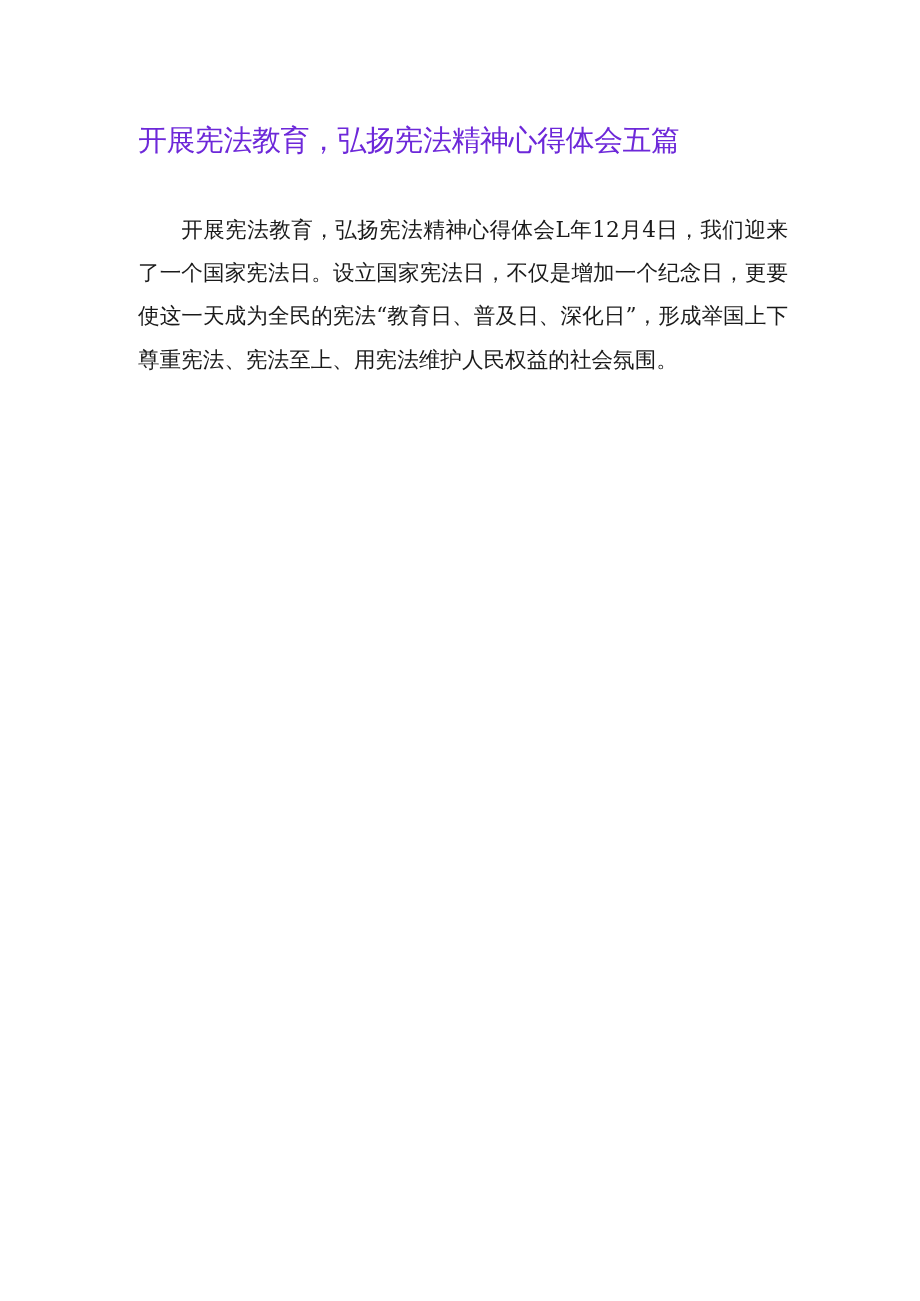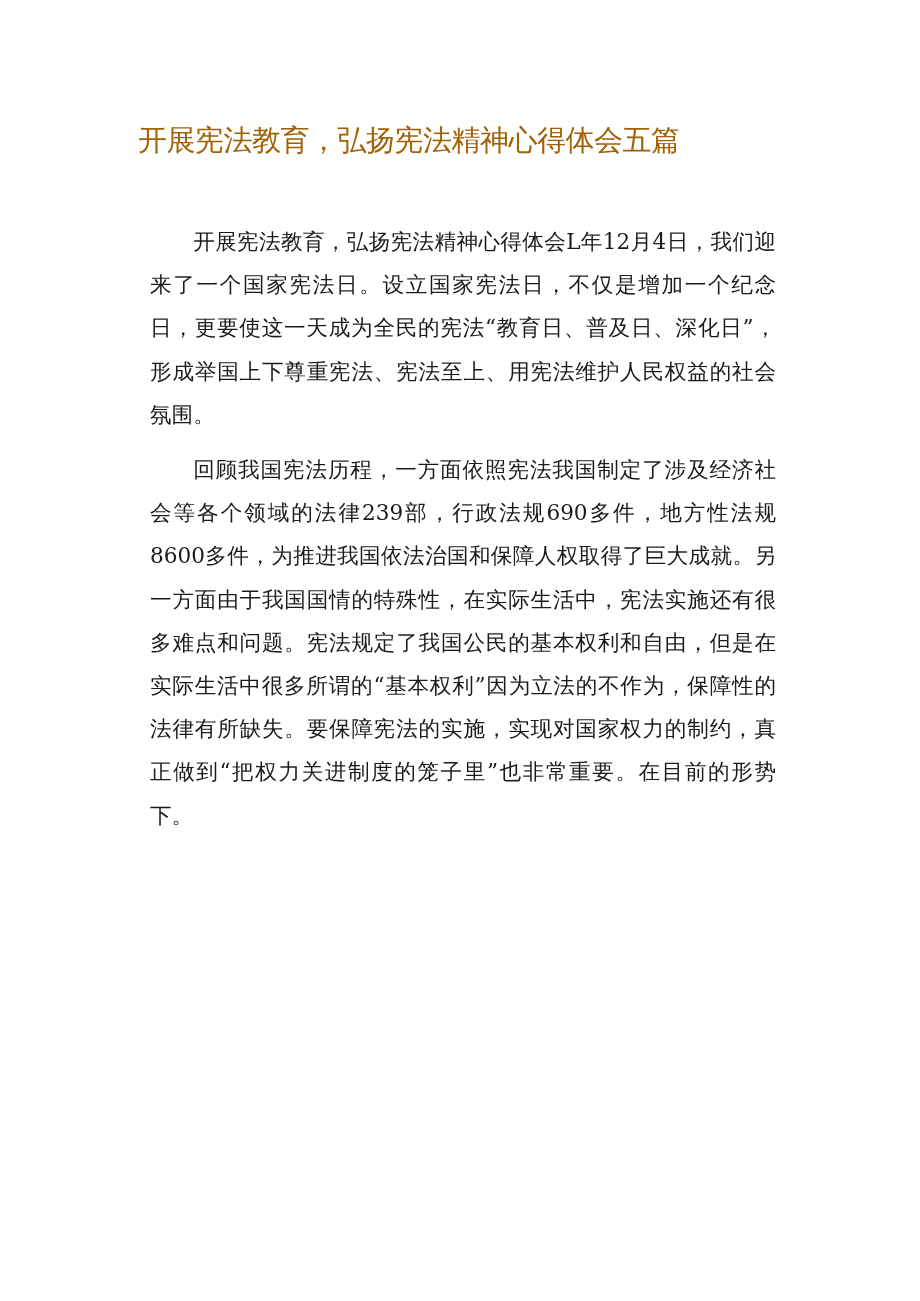--- a/index.html
+++ b/index.html
@@ -1,31 +1,30 @@
 <!DOCTYPE html>
 <html><head>
 <meta charset="utf-8">
 <style>
   html, body { margin: 0; padding: 0; background: #ffffff; }
   body { width: 920px; height: 1301px; position: relative; overflow: hidden; }
   .page { position: absolute; left: 0; top: 0; width: 920px; height: 1301px; background: #ffffff; }
   .title {
     position: absolute; left: 138px; top: 118px; width: 700px;
     font-family: "DejaVu Sans", sans-serif; font-size: 29px; line-height: 44px;
-    color: #a16207; letter-spacing: -0.5px; white-space: nowrap;
+    color: #6d28d9; letter-spacing: -0.5px; white-space: nowrap;
   }
   .body {
     position: absolute; left: 138px; top: 208px; width: 650px;
     font-family: "DejaVu Serif", serif; font-size: 21.6px; line-height: 43.2px;
     color: #1a1a1a; text-align: justify;
   }
-  .para { margin: 12px; text-indent: 2em; text-align: justify; text-align-last: left; }
+  .para { margin: 0; text-indent: 2em; text-align: justify; text-align-last: left; }
 </style>
 </head>
 <body>
 
 <div class="page">
   <div class="title">开展宪法教育，弘扬宪法精神心得体会五篇</div>
   <div class="body">
     <p class="para">开展宪法教育，弘扬宪法精神心得体会L年12月4日，我们迎来了一个国家宪法日。设立国家宪法日，不仅是增加一个纪念日，更要使这一天成为全民的宪法“教育日、普及日、深化日”，形成举国上下尊重宪法、宪法至上、用宪法维护人民权益的社会氛围。</p>
-    <p class="para">回顾我国宪法历程，一方面依照宪法我国制定了涉及经济社会等各个领域的法律239部，行政法规690多件，地方性法规8600多件，为推进我国依法治国和保障人权取得了巨大成就。另一方面由于我国国情的特殊性，在实际生活中，宪法实施还有很多难点和问题。宪法规定了我国公民的基本权利和自由，但是在实际生活中很多所谓的“基本权利”因为立法的不作为，保障性的法律有所缺失。要保障宪法的实施，实现对国家权力的制约，真正做到“把权力关进制度的笼子里”也非常重要。在目前的形势下。</p>
   </div>
 </div>
 
 </body></html>

